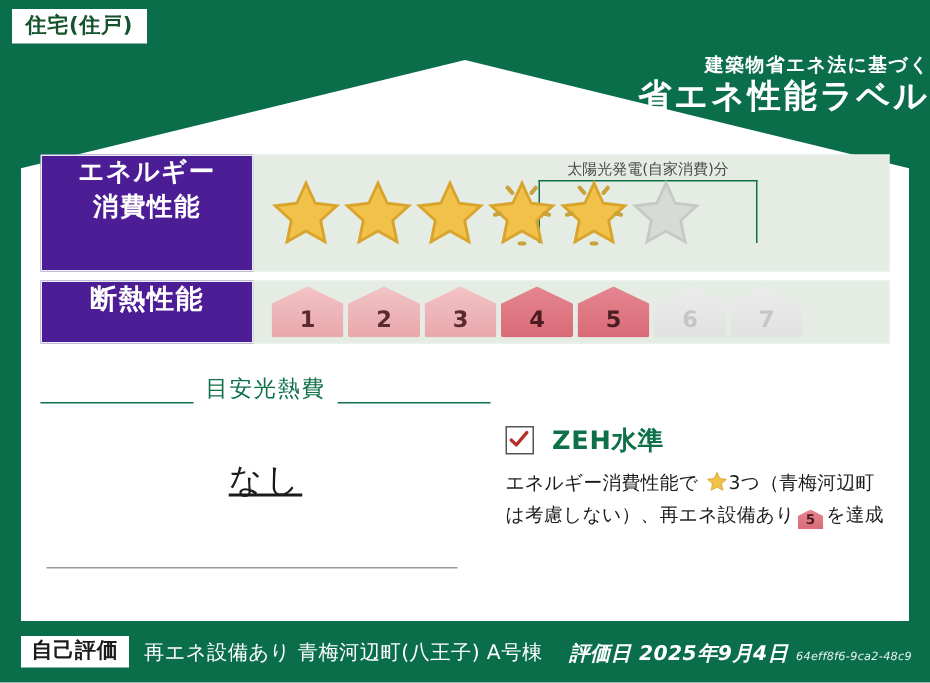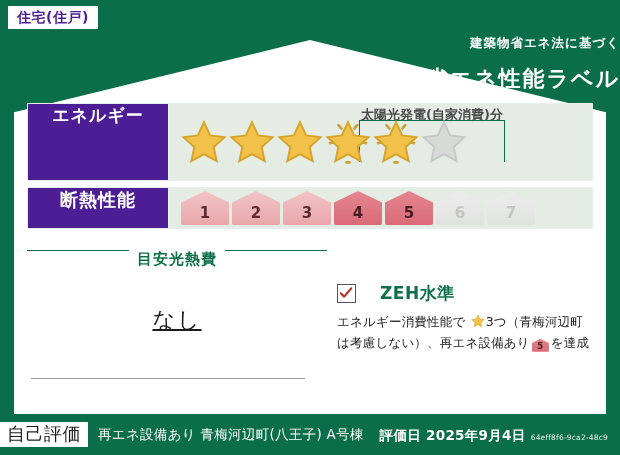--- a/index.html
+++ b/index.html
@@ -11,21 +11,21 @@
   }
   #label{
     position:relative;width:620px;height:455px;
     background:#0b6e4b;
     box-sizing:border-box;
   }
 
   
   .tag-house{
     position:absolute;left:8px;top:6px;
-    background:#ffffff;color:#4c1d95;
+    background:#ffffff;color:#14532d;
     font-size:14px;font-weight:bold;
     padding:4px 9px 5px 9px;
     letter-spacing:.5px;
     line-height:1;
   }
   .tag-renew{
     position:absolute;right:10px;top:5px;
     background:#ffffff;
     border:1px solid #d9d9d9;
     padding:3px 8px 3px 5px;
@@ -34,21 +34,21 @@
   }
   .tag-renew .txt{font-size:14px;font-weight:bold;color:#1b1b1b;letter-spacing:.5px;}
   .sun-ico{width:22px;height:20px;display:block;}
 
   
   .title-wrap{
     position:absolute;left:0;right:0;top:36px;
     text-align:right;color:#ffffff;
   }
   .title-sub{font-size:12.5px;font-weight:bold;letter-spacing:1px;line-height:1.1;}
-  .title-main{font-size:22px;font-weight:bold;letter-spacing:2px;margin-top:17px;line-height:1.1;padding-left:36px;}
+  .title-main{font-size:22px;font-weight:bold;letter-spacing:2px;margin-top:3px;line-height:1.1;padding-left:36px;}
 
   
   .body-roof{
     position:absolute;left:14px;top:40px;width:592px;height:401px;
     background:#ffffff;
     clip-path:polygon(0% 18%, 50% 0%, 100% 18%, 100% 100%, 0% 100%);
   }
   .body-inner{
     position:absolute;left:22px;top:48px;width:576px;height:385px;
     background:#ffffff;
@@ -75,21 +75,21 @@
     border:1px solid #e6efe9;border-left:none;
   }
   .row-gap{height:6px;}
 
   
   .stars{display:flex;align-items:center;gap:2px;padding-left:12px;}
   .star{width:46px;height:46px;display:block;}
   .solar-note{
     position:absolute;left:188px;top:4px;width:150px;
     text-align:center;
-    font-size:13px;color:#4a4a4a;font-weight:bold;
+    font-size:10px;color:#4a4a4a;font-weight:normal;
     line-height:1.1;
   }
   .solar-bracket{
     position:absolute;left:190px;top:16px;width:146px;height:42px;
     border:1.5px solid #0e7049;border-bottom:none;
     box-sizing:border-box;
   }
 
   
   .badges{display:flex;align-items:center;gap:3px;padding-left:12px;}
@@ -111,35 +111,35 @@
   .badge.lv-lite{color:#5b2a2e;}
   .badge.lv-strong .shape{background:linear-gradient(180deg,#e4868f 0%,#d96b78 100%);}
   .badge.lv-strong{color:#4a1c22;}
   .badge.lv-off .shape{background:linear-gradient(180deg,#ececec 0%,#e0e2e0 100%);}
   .badge.lv-off{color:#c3c7c3;}
 
   
   .lower{position:absolute;left:27px;top:250px;width:566px;height:160px;display:flex;}
   .cost-col{width:300px;position:relative;}
   .cost-head{
-    display:flex;align-items:flex-start;gap:8px;
-    color:#0e7049;font-size:15px;font-weight:bold;letter-spacing:1px;
+    display:flex;align-items:flex-end;gap:8px;
+    color:#0e7049;font-size:15px;font-weight:normal;letter-spacing:1px;
   }
   .cost-head .ln{flex:1;height:1px;background:#0e7049;}
   .cost-val{
     text-align:center;font-size:22px;color:#1b1b1b;
     margin-top:36px;letter-spacing:2px;text-decoration:underline;
   }
   .cost-rule{
     position:absolute;left:4px;right:22px;top:128px;
     height:1px;background:#9a9a9a;
   }
 
   .zeh-col{flex:1;padding-left:10px;padding-top:32px;}
-  .zeh-head{display:flex;align-items:center;gap:24px;}
+  .zeh-head{display:flex;align-items:center;gap:12px;}
   .chk{
     width:17px;height:17px;border:1.5px solid #555;background:#fff;
     position:relative;flex:none;
   }
   .chk svg{position:absolute;left:1px;top:1px;}
   .zeh-title{font-size:17px;font-weight:bold;color:#0e7049;letter-spacing:.5px;}
   .zeh-desc{
     margin-top:7px;font-size:12.5px;color:#1b1b1b;line-height:1.65;
     letter-spacing:.2px;
   }
@@ -158,29 +158,29 @@
   }
   .inline-badge .num{position:relative;z-index:2;}
 
   
   .footer{
     position:absolute;left:0;right:0;bottom:0;height:41px;
     background:#0b6e4b;
     display:flex;align-items:center;
   }
   .self-tag{
-    background:#ffffff;color:#1b1b1b;
-    font-size:18px;font-weight:normal;padding:3px 7px 4px 7px;line-height:1;
+    margin-left:14px;background:#ffffff;color:#1b1b1b;
+    font-size:14px;font-weight:bold;padding:3px 7px 4px 7px;line-height:1;
     letter-spacing:.5px;
   }
   .prop-name{
     margin-left:10px;color:#ffffff;font-size:13.5px;letter-spacing:.3px;
     white-space:nowrap;overflow:hidden;
   }
-  .date-box{margin-left:auto;margin-right:12px;text-align:right;color:#fff;}
+  .date-box{margin-left:auto;margin-right:12px;text-align:right;color:#fff;font-style:italic;}
   .date-line{font-size:13.5px;font-weight:bold;letter-spacing:.3px;}
   .code-line{font-size:7.5px;opacity:.9;margin-top:1px;letter-spacing:.2px;}
 </style>
 </head>
 <body>
 
 <div id="label">
 
   <div class="body-roof"></div>
   <div class="body-inner"></div>
@@ -191,20 +191,21 @@
   <div class="title-wrap">
     <div class="title-sub">建築物省エネ法に基づく</div>
     <div class="title-main">省エネ性能ラベル</div>
   </div>
 
   <div class="rows">
 
     <div class="row">
       <div class="row-label">
         <span>エネルギー</span>
+        <span>消費性能</span>
       </div>
       <div class="row-value">
         <div class="solar-note">太陽光発電(自家消費)分</div>
         <div class="solar-bracket"></div>
         <div class="stars" id="star-row">
             <span style="position: relative; display: inline-block;">
               <svg class="star" viewBox="0 0 24 24">
                 <path d="M12 1.6 L15.2 8.6 L22.7 9.5 L17.1 14.6 L18.6 22 L12 18.3 L5.4 22 L6.9 14.6 L1.3 9.5 L8.8 8.6 Z" fill="#f2c14a" stroke="#d8a42c" stroke-width="1"></path>
               </svg>
             </span>

